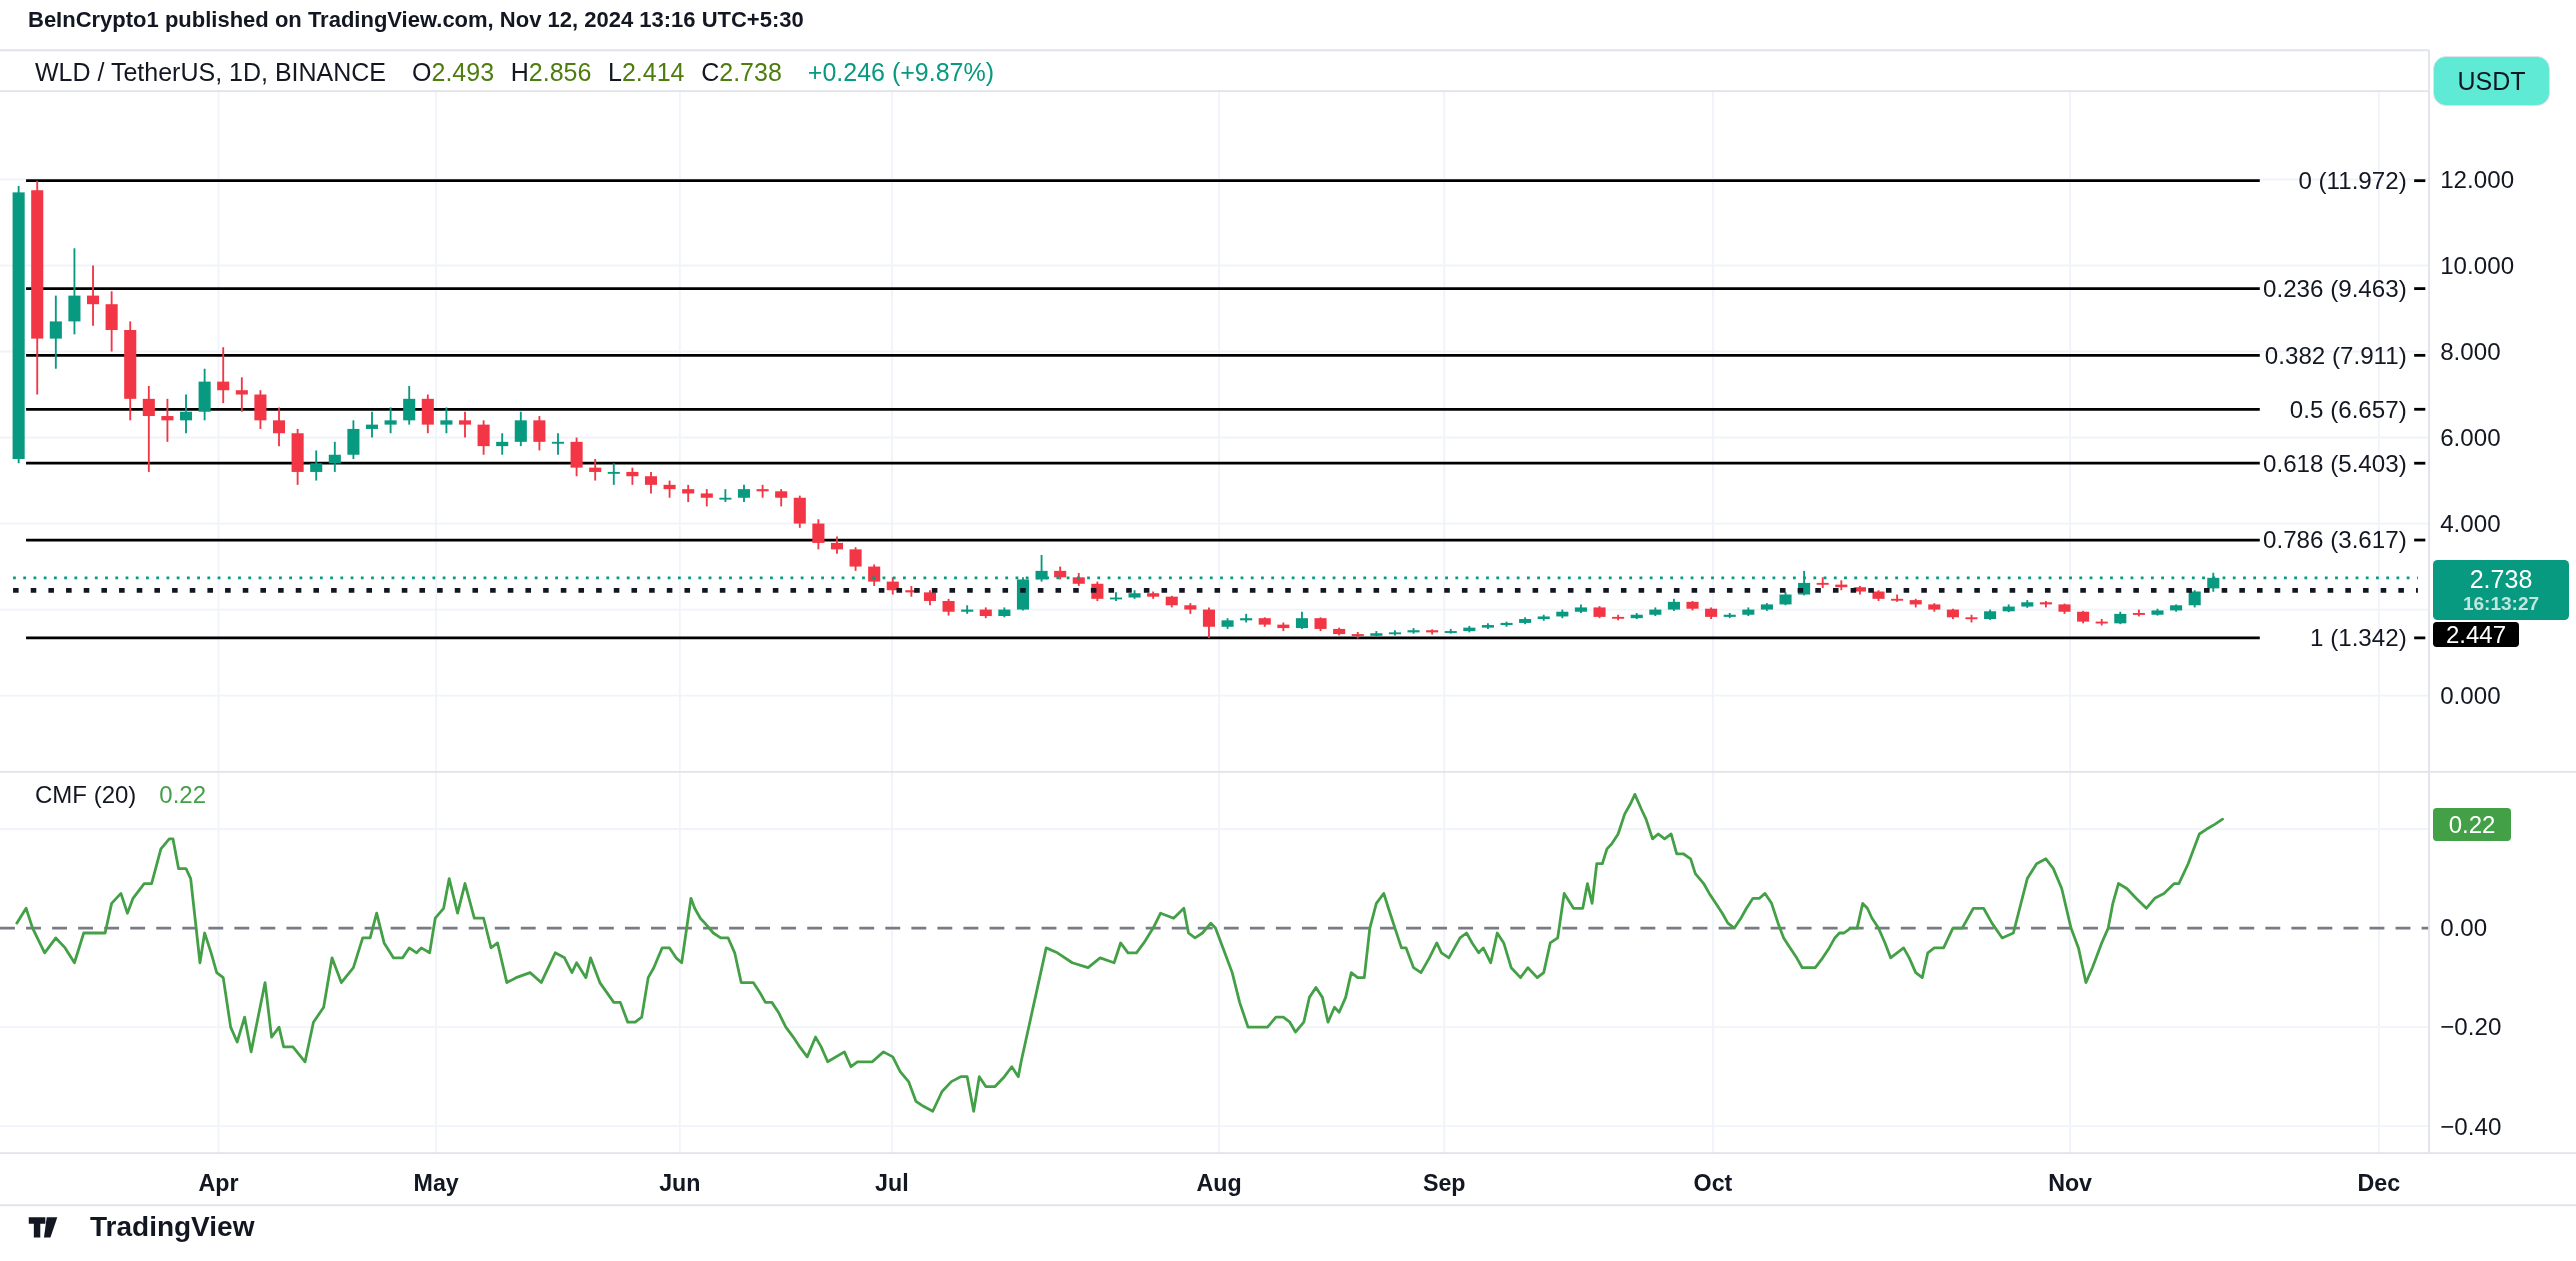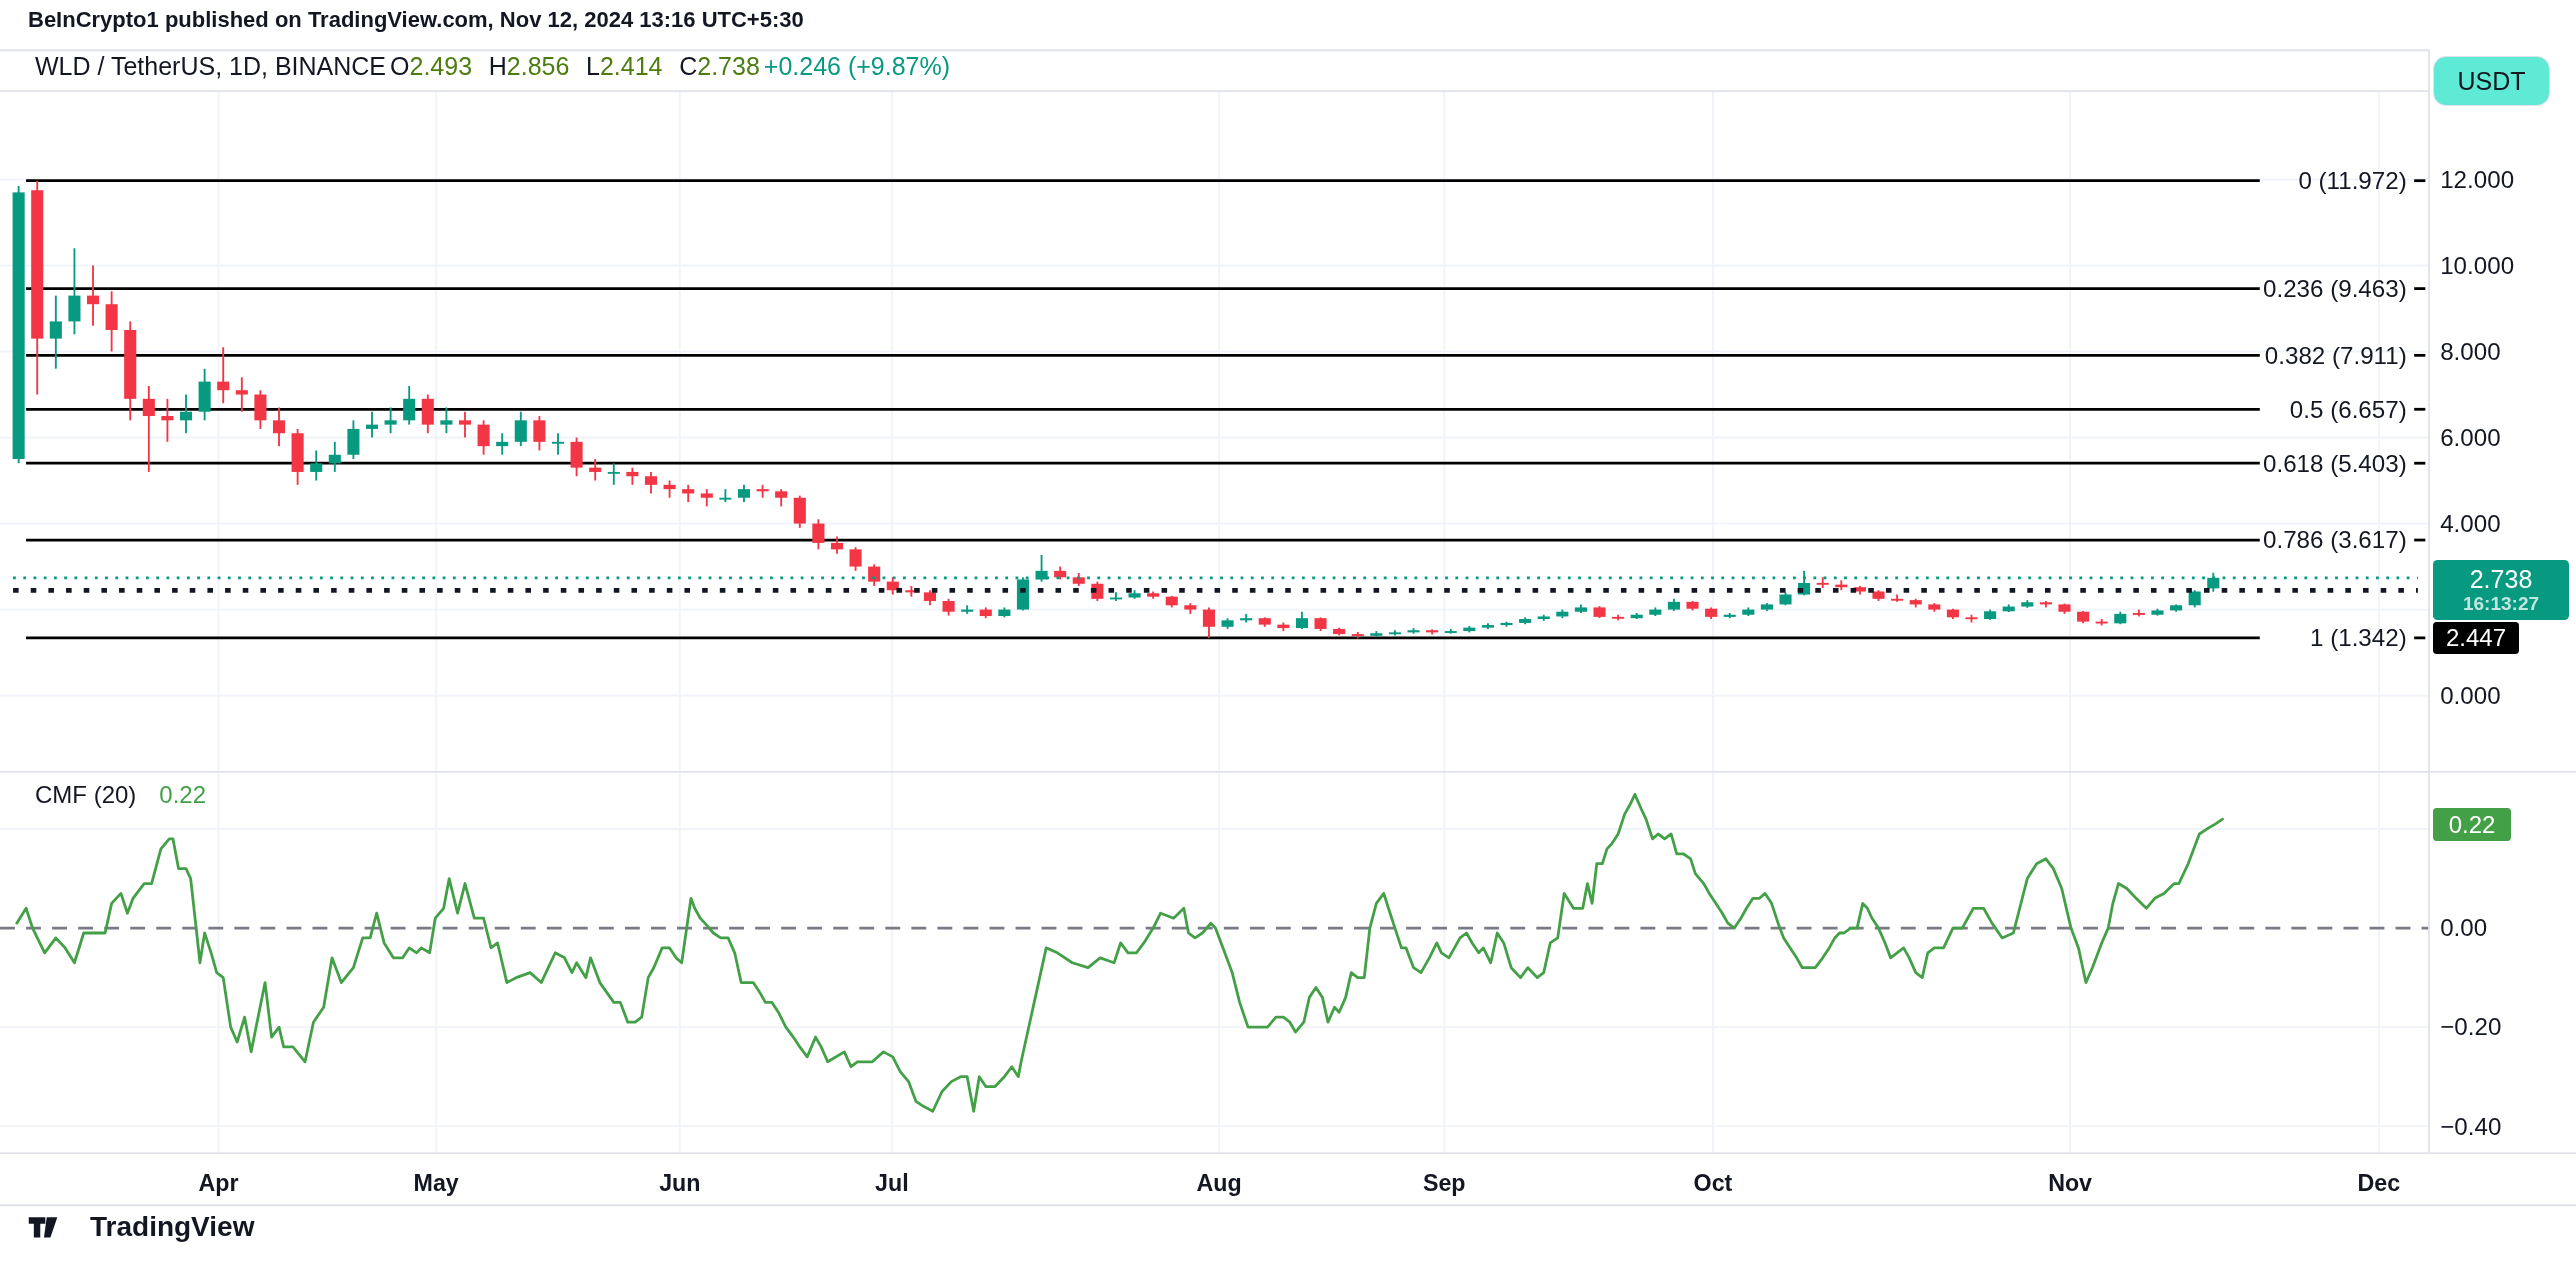--- a/index.html
+++ b/index.html
@@ -1,34 +1,34 @@
 <!DOCTYPE html>
 <html style="font-size:15px"><head>
 <meta charset="utf-8">
 <style>
   html,body{margin:0;padding:0;background:#ffffff;}
   .page{position:relative;width:2576px;height:1261px;background:#ffffff;overflow:hidden;
         font-family:"Liberation Sans",sans-serif;color:#131722;}
   .attribution{position:absolute;left:28px;top:7.4px;font-size:22px;font-weight:700;color:#131722;white-space:nowrap;}
-  .symbol-row{position:absolute;left:35px;top:52px;display:flex;align-items:flex-end;gap:4px;font-size:25px;white-space:nowrap;z-index:5;}
+  .symbol-row{position:absolute;left:35px;top:58px;display:flex;align-items:flex-end;gap:26px;font-size:25px;white-space:nowrap;z-index:5;}
   .symbol-title{color:#131722;}
   .ohlc{display:flex;gap:16.7px;}
   .ohlc .pair .lbl{color:#131722;}
   .ohlc .pair .val{color:#4d7c0f;}
   .change{color:#089981;}
   .usdt-button{position:absolute;left:2433px;top:56px;width:115px;height:48px;border:1.9px solid #e0e3eb;border-radius:13px;
                display:flex;align-items:center;justify-content:center;font-size:25px;color:#131722;background:#5eead4;z-index:6;cursor:pointer;}
   .cmf-row{position:absolute;left:35px;top:781px;display:flex;gap:23px;font-size:24px;z-index:5;}
   .cmf-name{color:#131722;}
   .cmf-value{color:#43a047;}
   .badge{position:absolute;z-index:7;display:flex;flex-direction:column;align-items:center;justify-content:center;
          color:#ffffff;border-radius:4.6px;line-height:1.15;}
   .badge-last{left:2433px;top:560px;width:136px;height:60px;background:#089981;font-size:25px;}
   .badge-last .countdown{font-size:19px;color:rgba(255,255,255,0.75);font-weight:bold;}
-  .badge-prev{left:2433px;top:622px;width:86px;height:32px;background:#000000;font-size:24px;border-radius:3.7px;}
+  .badge-prev{left:2433px;top:622px;width:86px;height:25px;background:#000000;font-size:24px;border-radius:3.7px;}
   .badge-cmf{left:2433px;top:808px;width:78px;height:33px;background:#43a047;font-size:24px;border-radius:3.7px;}
   .footer{position:absolute;left:26px;top:1209px;display:flex;align-items:center;gap:29px;z-index:5;}
   .brand{font-size:28px;font-weight:700;color:#131722;}
   svg.chart{position:absolute;left:0;top:0;z-index:1;}
 </style>
 </head>
 <body>
 
 <div class="page">
 

